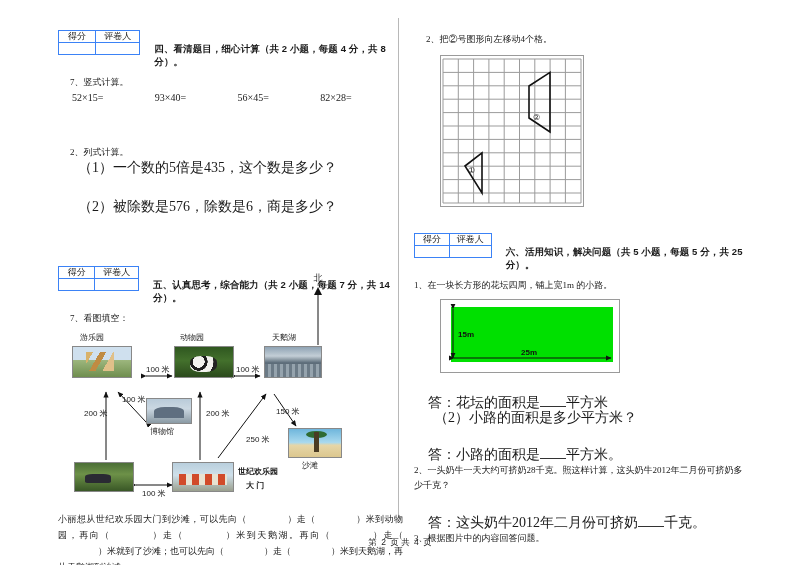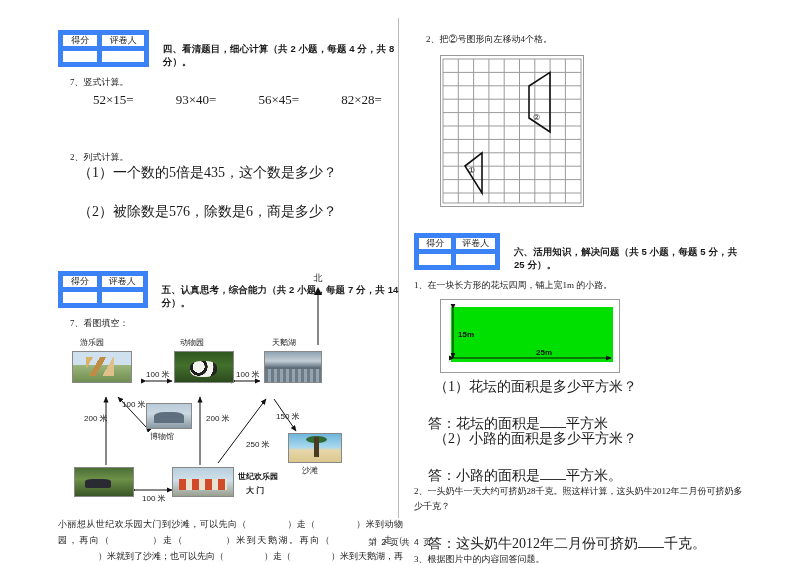--- a/index.html
+++ b/index.html
@@ -38,21 +38,21 @@
     background: #b8b8b8;
   }
 
   
   .scorebox {
     border-collapse: collapse;
     font-size: 9px;
     font-family: "Liberation Sans", "DejaVu Sans", sans-serif;
   }
   .scorebox td {
-    border: 5px solid #3b82f6;
+    border: 1px solid #3b82f6;
     width: 34px;
     height: 11px;
     text-align: center;
     padding: 0 2px;
     line-height: 11px;
   }
   .scorebox td.wide { width: 42px; }
   .scorebox tr.blank td { height: 11px; }
 
   .section-head {
@@ -77,24 +77,23 @@
   }
   .qsub {
     font-size: 14px;
     line-height: 15px;
     margin-left: 20px;
   }
   .indent1 { margin-left: 12px; }
 
   .calc-row {
     display: flex;
-    font-size: 13px;
+    font-size: 10px;
     margin-top: 2px;
     margin-left: 14px;
-    text-align: center;
   }
   .calc-row span { width: 88px; }
 
   .fillpara {
     font-size: 9px;
     line-height: 16px;
     text-align: justify;
     margin-top: 4px;
   }
   .blankparen {
@@ -423,25 +422,24 @@
               <path d="M0,0 L6,2.6 L0,5.2 z" fill="#111"></path>
             </marker>
             <marker id="bh2" markerWidth="7" markerHeight="7" refX="5.5" refY="2.6" orient="auto">
               <path d="M0,0 L6,2.6 L0,5.2 z" fill="#111"></path>
             </marker>
           </defs>
           <line x1="8" y1="5" x2="8" y2="54" stroke="#111" stroke-width="1" marker-end="url(#bh)" marker-start="url(#bh2)"></line>
           <line x1="9" y1="54" x2="166" y2="54" stroke="#111" stroke-width="1" marker-end="url(#bh)" marker-start="url(#bh2)"></line>
         </svg>
         <div class="dimlabel" style="left:13px; top:26px;">15m</div>
-        <div class="dimlabel" style="left:91px; top:44px;">25m</div>
+        <div class="dimlabel" style="left:76px; top:44px;">25m</div>
       </div>
     </div>
 
-    <div class="qsub" style="margin-top:6px;">（1）花坛的面积是多少平方米？</div>
 
     <div class="ansline">
       <span>答：花坛的面积是</span><span class="ul"></span><span>平方米</span>
     </div>
 
     <div class="qsub">（2）小路的面积是多少平方米？</div>
 
     <div class="ansline">
       <span>答：小路的面积是</span><span class="ul"></span><span>平方米。</span>
     </div>

